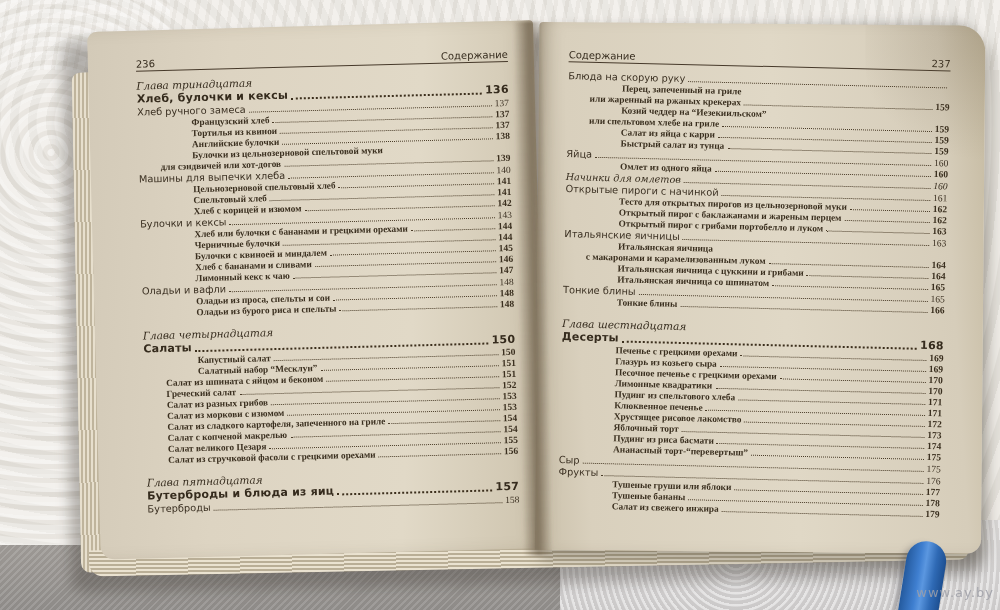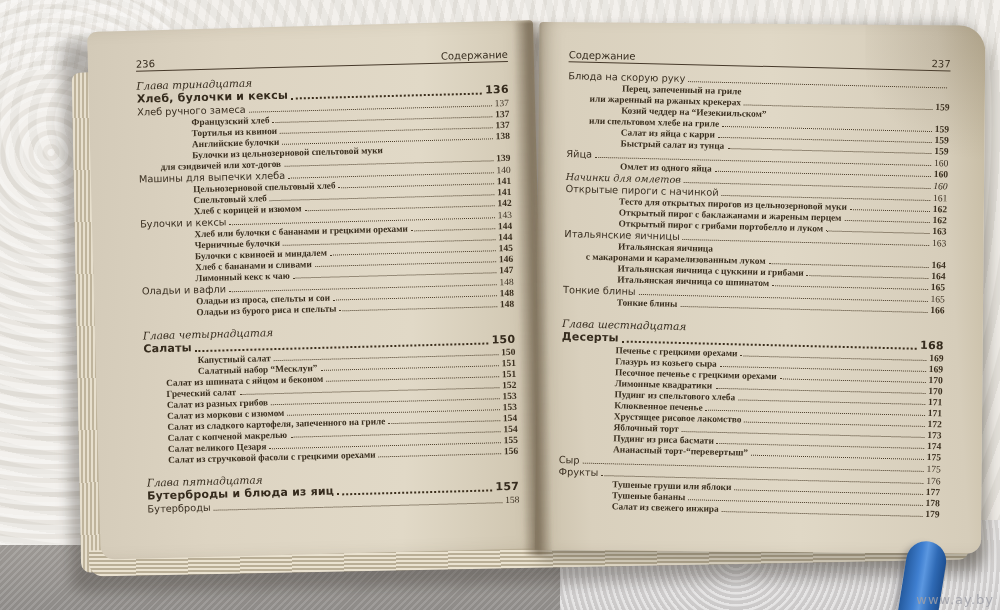--- a/index.html
+++ b/index.html
@@ -108,21 +108,21 @@
   .ind-1 .t{margin-left:22px;}
   .ind-2 .t{margin-left:54px;}
   
   .pen{
     position:absolute;left:903px;top:541px;width:40px;height:80px;
     transform:rotate(9deg);border-radius:20px 20px 6px 6px;
     background:linear-gradient(90deg,#245a9e 0%,#3f7fd0 35%,#5b97e0 50%,#2f6ab5 75%,#1d4f91 100%);
     box-shadow:-4px 4px 6px rgba(60,60,70,.35);
   }
   .watermark{
-    position:absolute;right:6px;bottom:3px;
+    position:absolute;right:6px;bottom:10px;
     font-family:"DejaVu Sans",sans-serif;font-size:13px;letter-spacing:1px;
     color:#9fa0a8;opacity:.85;
   }
 </style>
 </head>
 <body>
 
 <div class="lace"></div>
 <div class="top-fabric"></div>
 <div class="table-dark"></div>

